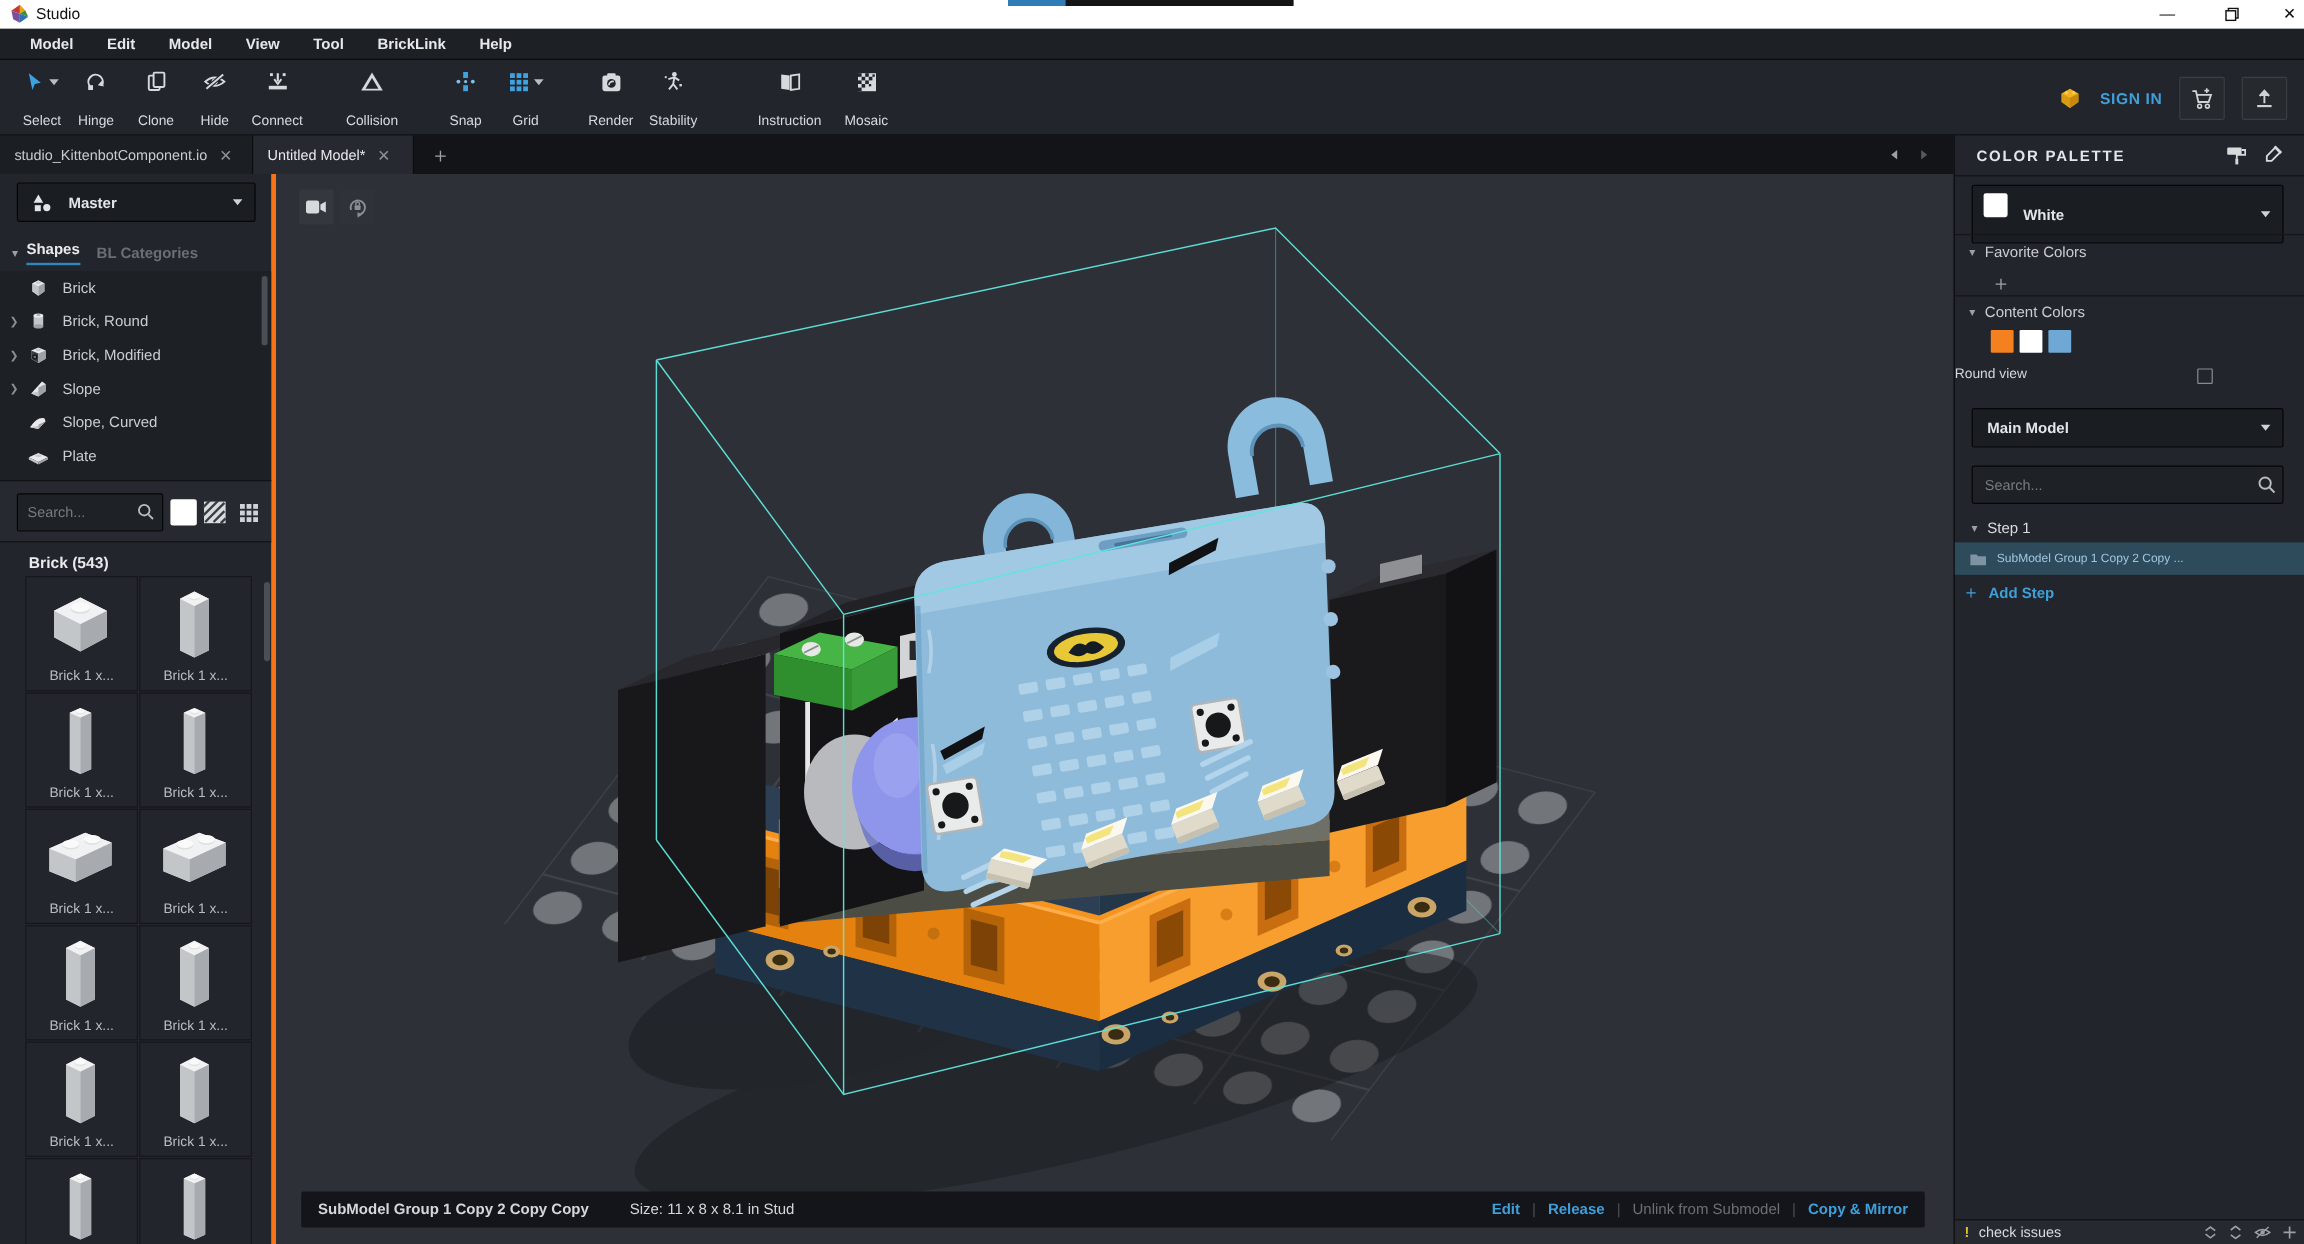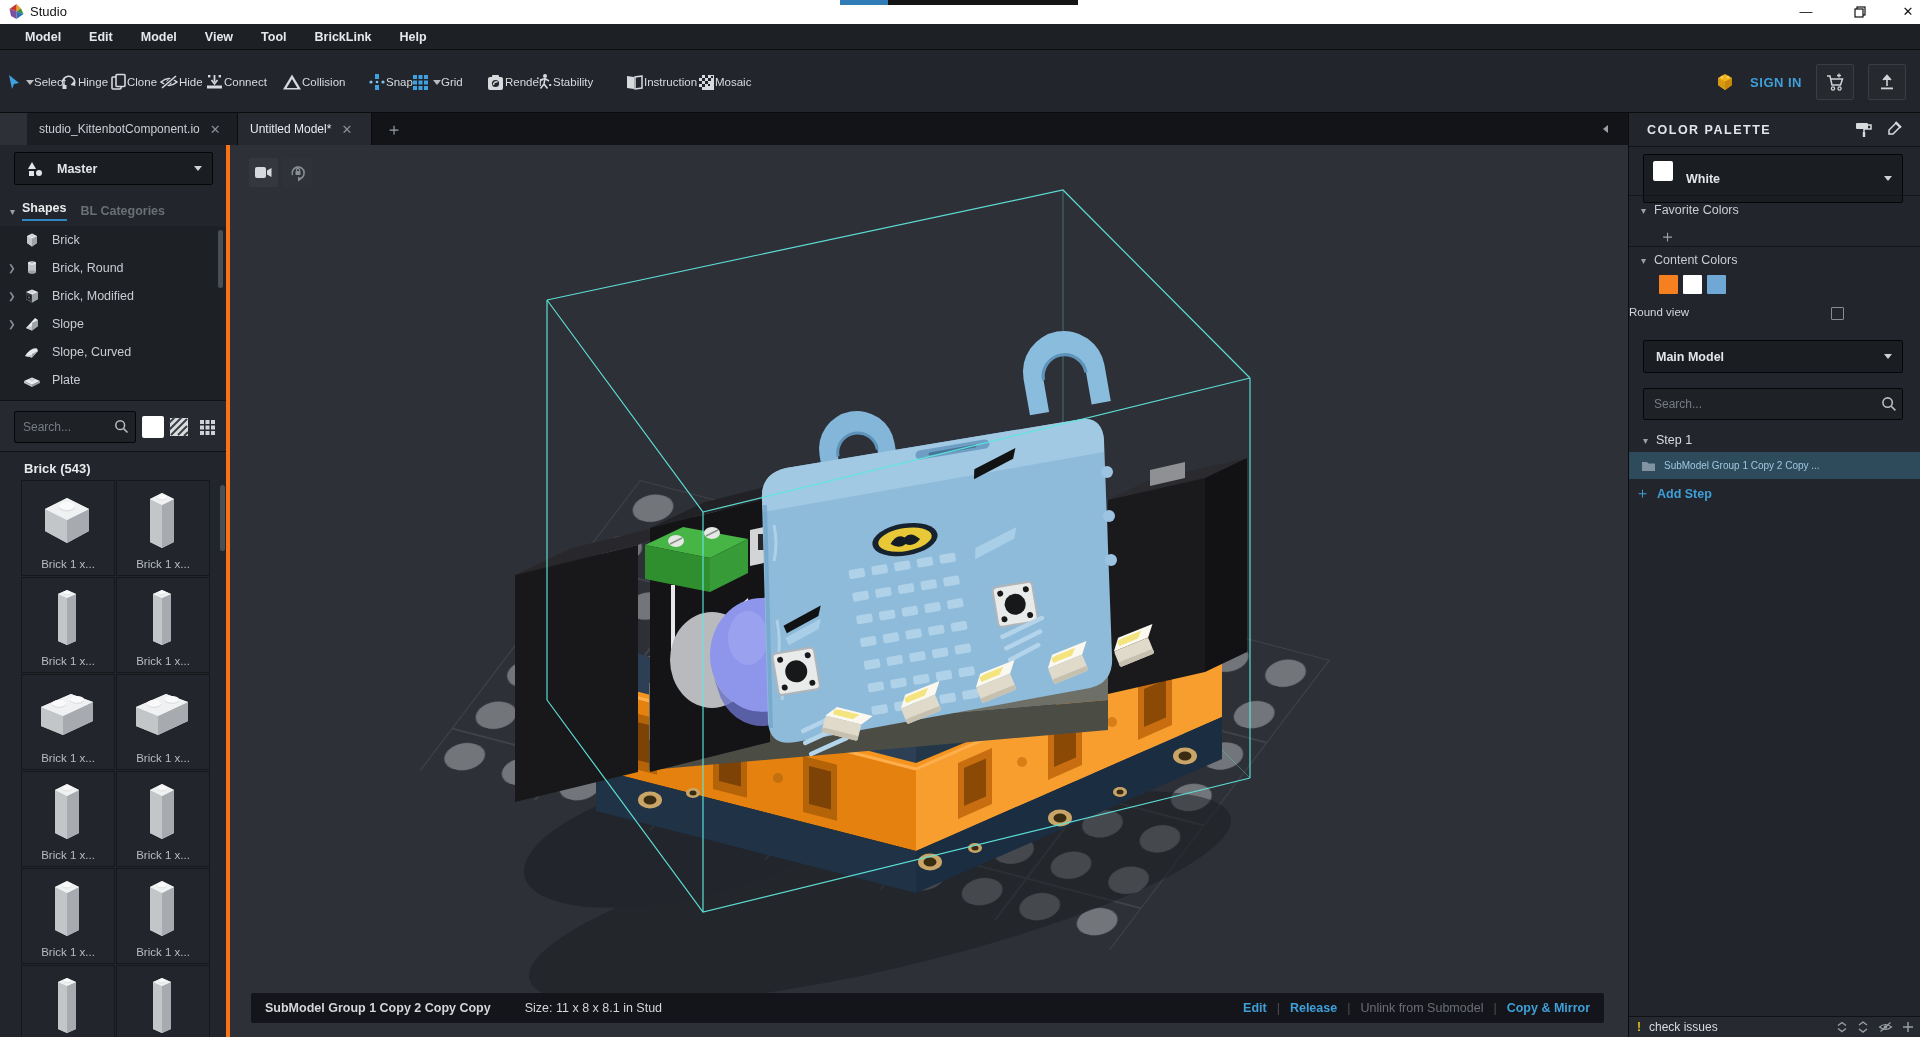--- a/index.html
+++ b/index.html
@@ -14,30 +14,30 @@
   #capture-bar .seg { position:absolute; left:0; top:0; width:48px; height:5px; background:#2F7CB6; }
   .winbtn { position:absolute; top:0; width:40px; height:23px; display:flex; align-items:center; justify-content:center; color:#111; font-size:13px; cursor:default; }
   #btn-min { left:1786px; } #btn-max { left:1840px; } #btn-close { left:1888px; }
 
   
   #menubar { position:absolute; left:0; top:24px; width:1920px; height:26px; background:#1D2126; border-bottom:1px solid #0B0C0E; display:flex; align-items:center; padding-left:12px; gap:2px; }
   #menubar .mi { color:#E6E8EB; font-size:12.5px; font-weight:bold; padding:4px 13px; }
 
   
   #toolbar { position:absolute; left:0; top:50px; width:1920px; height:63px; background:#22262C; border-bottom:1px solid #0B0C0E; }
-  .tbi { position:absolute; top:7px; height:50px; display:flex; flex-direction:row; align-items:center; }
+  .tbi { position:absolute; top:7px; height:50px; display:flex; flex-direction:column; align-items:center; justify-content:space-between; }
   .tbi .ic { height:22px; display:flex; align-items:center; gap:2px; }
   .tbi .lb { font-size:11.5px; color:#D7DADD; white-space:nowrap; }
   .caret { width:0; height:0; border-left:4px solid transparent; border-right:4px solid transparent; border-top:5px solid #B9BDC2; margin-left:2px; }
   #tb-right { position:absolute; right:14px; top:12px; height:40px; display:flex; align-items:center; gap:14px; }
   #sign-in { color:#3F9FD9; font-size:13px; font-weight:bold; letter-spacing:.5px; }
   .sqbtn { width:38px; height:36px; background:#26292E; border:1px solid #3A3E44; border-radius:2px; display:flex; align-items:center; justify-content:center; }
 
   
-  #tabstrip { position:absolute; left:0; top:113px; width:1628px; height:32px; background:#121417;margin-left:27px; }
+  #tabstrip { position:absolute; left:0; top:113px; width:1628px; height:32px; background:#121417; }
   .tab { position:absolute; top:0; height:32px; display:flex; align-items:center; padding:0 12px; gap:10px; font-size:12px; color:#C9CDD2; background:#1B1E23; border-right:1px solid #0B0C0E; }
   .tab.active { background:#26292F; color:#E8EAED; }
   .tab .x { color:#8A8F96; font-size:13px; }
   #tab-add { position:absolute; left:352px; top:0; width:30px; height:32px; color:#9AA0A6; font-size:17px; display:flex; align-items:center; justify-content:center; }
   .tabscroll { position:absolute; top:6px; width:22px; height:20px; display:flex; align-items:center; justify-content:center; }
 
   
   #left-panel { position:absolute; left:0; top:145px; width:230px; bottom:0; background:#22252B; border-right:4px solid #f97316; }
   .dropdown { position:absolute; background:#1A1D22; border:1px solid #04050       7; border:1px solid #050608; border-radius:2px; display:flex; align-items:center; color:#E3E6E9; font-size:12.5px; font-weight:bold; }
   .dropdown .dcaret { position:absolute; right:10px; width:0; height:0; border-left:4px solid transparent; border-right:4px solid transparent; border-top:5px solid #CFD3D8; }

